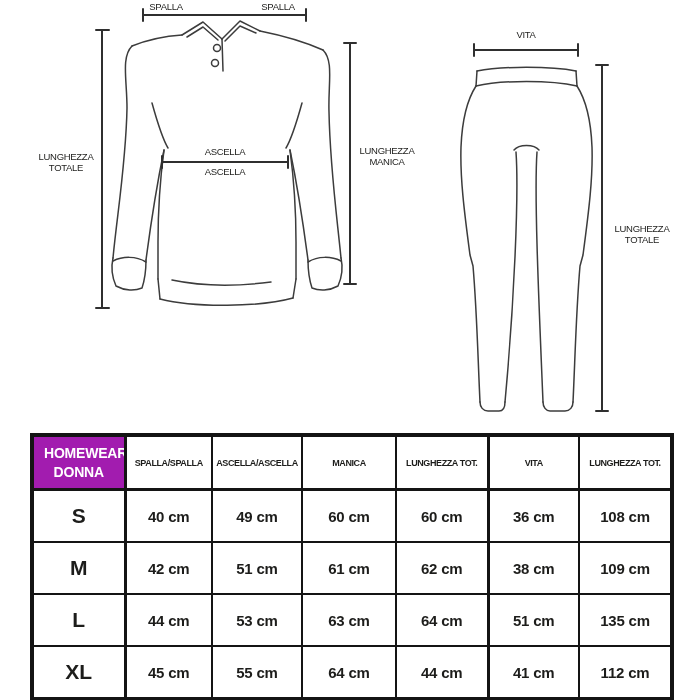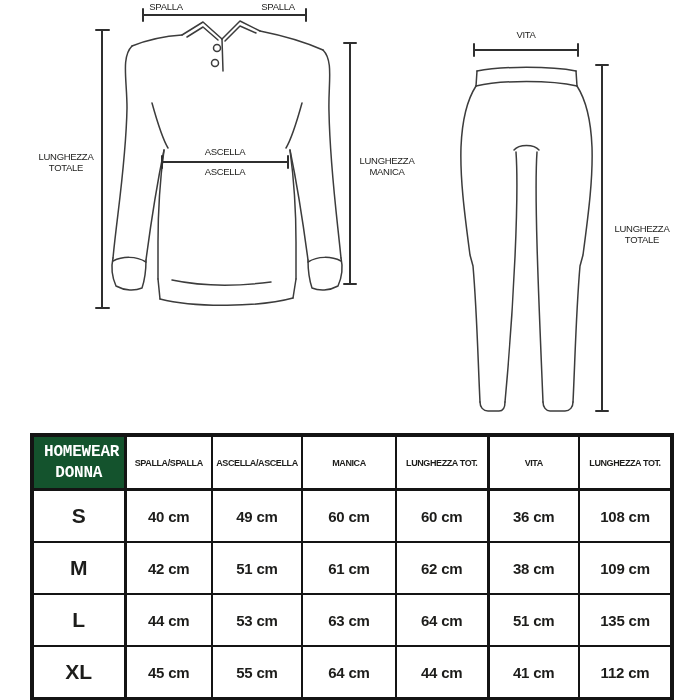--- a/index.html
+++ b/index.html
@@ -18,22 +18,22 @@
     border-collapse:collapse; table-layout:fixed;
     border:4px solid #141414;
   }
   .size-table th, .size-table td {
     border:2px solid #141414; text-align:center; vertical-align:middle;
     padding:0; overflow:hidden;
   }
   .size-table thead th { height:51px; border-bottom-width:3px; }
   .size-table tbody th, .size-table tbody td { height:50px; }
   th.corner {
-    background:#14532d; color:#ffffff; font-size:16px; line-height:1.3;
-    letter-spacing:-0.2px; padding:0 10px; border-right-width:3px;font-family:Liberation Mono, monospace;
+    background:#a21caf; color:#ffffff; font-size:14px; line-height:1.3;
+    letter-spacing:-0.2px; padding:0 10px; border-right-width:3px;
   }
   th.colhead { font-size:9px; letter-spacing:-0.4px; }
   .thick-r { border-right-width:3px !important; }
   tbody th.sizecell { font-size:21px; font-weight:bold; border-right-width:3px; }
   td.valcell { font-size:15px; font-weight:bold; letter-spacing:-0.2px; }
 </style>
 </head>
 <body>
 
 <div class="canvas">
@@ -133,21 +133,21 @@
           <path d="M596,411 H608"></path>
         </g>
     </g>
   </svg>
 
   <div class="mlabel" style="left:134px; top:1px; width:64px;">SPALLA</div>
   <div class="mlabel" style="left:246px; top:1px; width:64px;">SPALLA</div>
   <div class="mlabel" style="left:27px; top:151px; width:78px;">LUNGHEZZA TOTALE</div>
   <div class="mlabel" style="left:193px; top:146px; width:64px;">ASCELLA</div>
   <div class="mlabel" style="left:193px; top:166px; width:64px;">ASCELLA</div>
-  <div class="mlabel" style="left:348px; top:155px; width:78px;">LUNGHEZZA MANICA</div>
+  <div class="mlabel" style="left:348px; top:145px; width:78px;">LUNGHEZZA MANICA</div>
   <div class="mlabel" style="left:494px; top:29px; width:64px;">VITA</div>
   <div class="mlabel" style="left:603px; top:223px; width:78px;">LUNGHEZZA TOTALE</div>
 
   <table class="size-table">
     <colgroup>
       <col style="width:93px">
         <col style="width:87px">
         <col style="width:90px">
       <col style="width:94px">
         <col style="width:92px">

